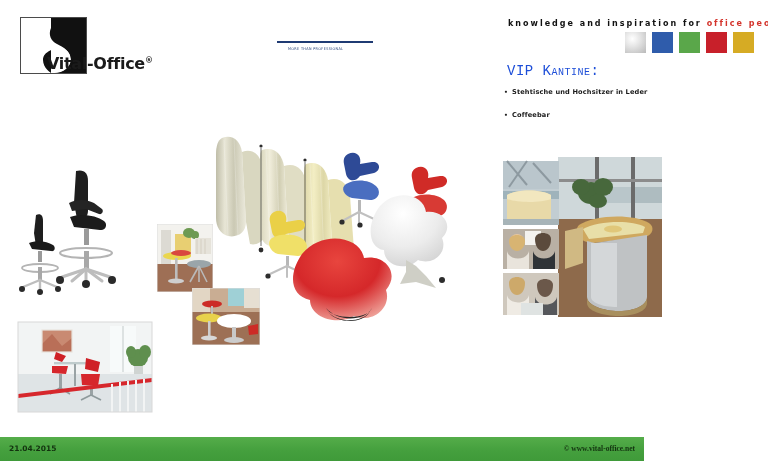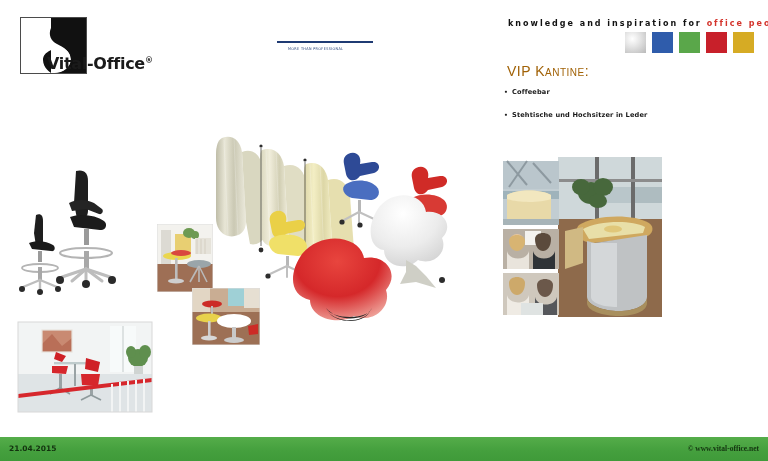--- a/index.html
+++ b/index.html
@@ -115,25 +115,25 @@
   .swatch {
     width: 21px;
     height: 21px;
   }
 
   
   .vip-title {
     position: absolute;
     left: 507px;
     top: 63px;
-    font-family: Liberation Sans, sans-serif;
+    font-family: Liberation Mono, monospace;
     font-size: 14px;
     font-weight: 400;
     letter-spacing: 0.5px;
-    color: #a16207;
+    color: #1d4ed8;
     font-variant: small-caps;
     white-space: nowrap;
   }
   .bullets {
     position: absolute;
     left: 504px;
     top: 88px;
     width: 230px;
   }
   .bullet {
@@ -149,21 +149,21 @@
     content: "\2022";
     margin-right: 4px;
     font-size: 6px;
   }
 
   
   .footer {
     position: absolute;
     left: 0;
     bottom: 0;
-    width: 768px;
+    width: 644px;
     height: 24px;
     background: #4aa343;
     background: linear-gradient(180deg, #55ad4a 0%, #45a03e 55%, #3f9a39 100%);
   }
   .footer-date {
     position: absolute;
     left: 9px;
     top: 7px;
     font-family: "DejaVu Sans", sans-serif;
     font-size: 7.5px;
@@ -247,22 +247,22 @@
   <div class="swatches">
     <div class="swatch" style="background:radial-gradient(circle at 35% 32%, #ffffff 0%, #e6e6e6 38%, #b9b9b9 100%);"></div>
     <div class="swatch" style="background:#2f5cab;"></div>
     <div class="swatch" style="background:#5aa74a;"></div>
     <div class="swatch" style="background:#c8202a;"></div>
     <div class="swatch" style="background:#d6ab24;"></div>
   </div>
 
   <div class="vip-title">VIP Kantine:</div>
   <div class="bullets">
+    <div class="bullet">Stehtische und Hochsitzer in Leder</div>
     <div class="bullet">Coffeebar</div>
-    <div class="bullet">Stehtische und Hochsitzer in Leder</div>
   </div>
 
   <div class="img-block chairs-left">
     <svg viewBox="0 0 110 135" width="110" height="135">
       <rect width="110" height="135" fill="#ffffff"></rect>
 
       <g>
         <path d="M62 8 C70 6 74 10 74 18 L74 48 C74 54 69 57 63 56 L60 40 Z" fill="#1e1e1e"></path>
         <path d="M55 40 C62 36 72 36 80 40 L88 46 C90 48 88 52 85 51 L72 46 L58 48 Z" fill="#242424"></path>
         <path d="M56 54 C66 50 82 52 90 58 C94 61 92 68 86 67 L60 64 Z" fill="#1b1b1b"></path>

